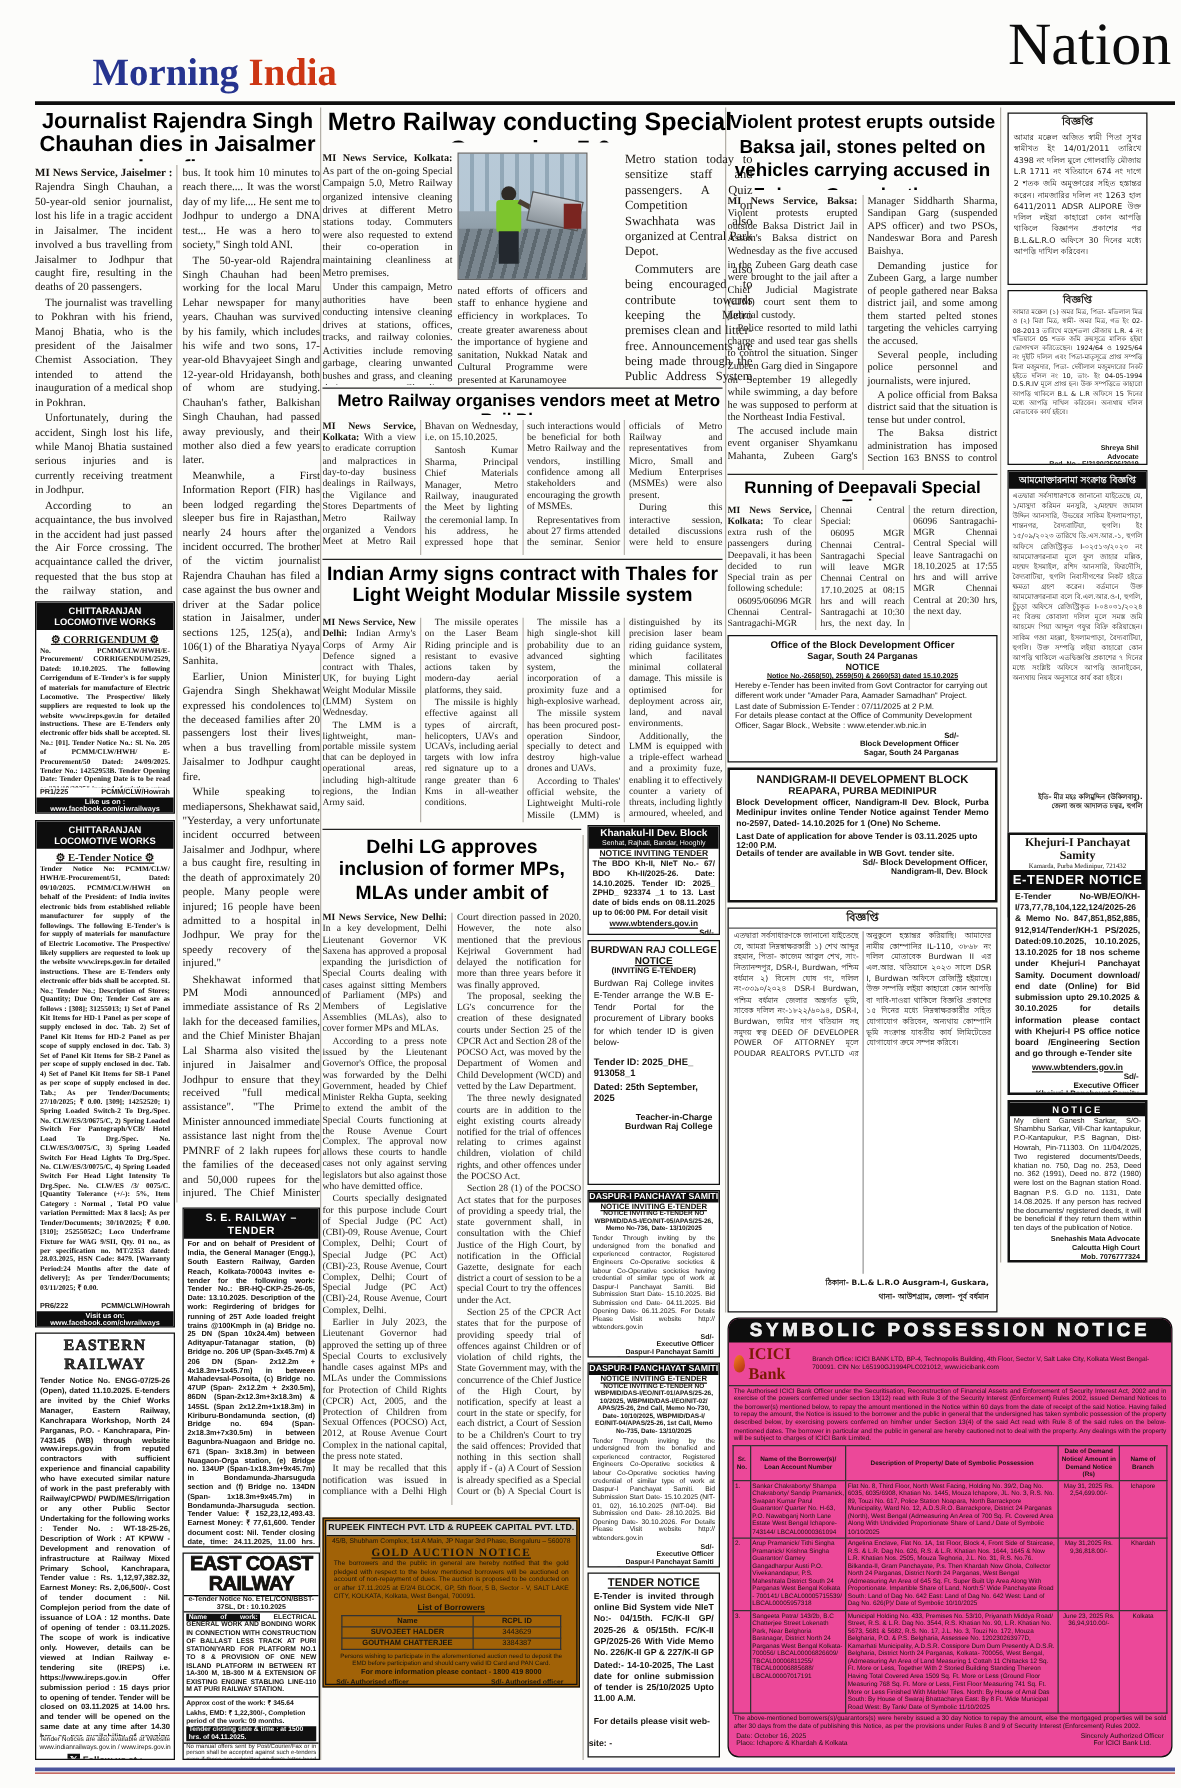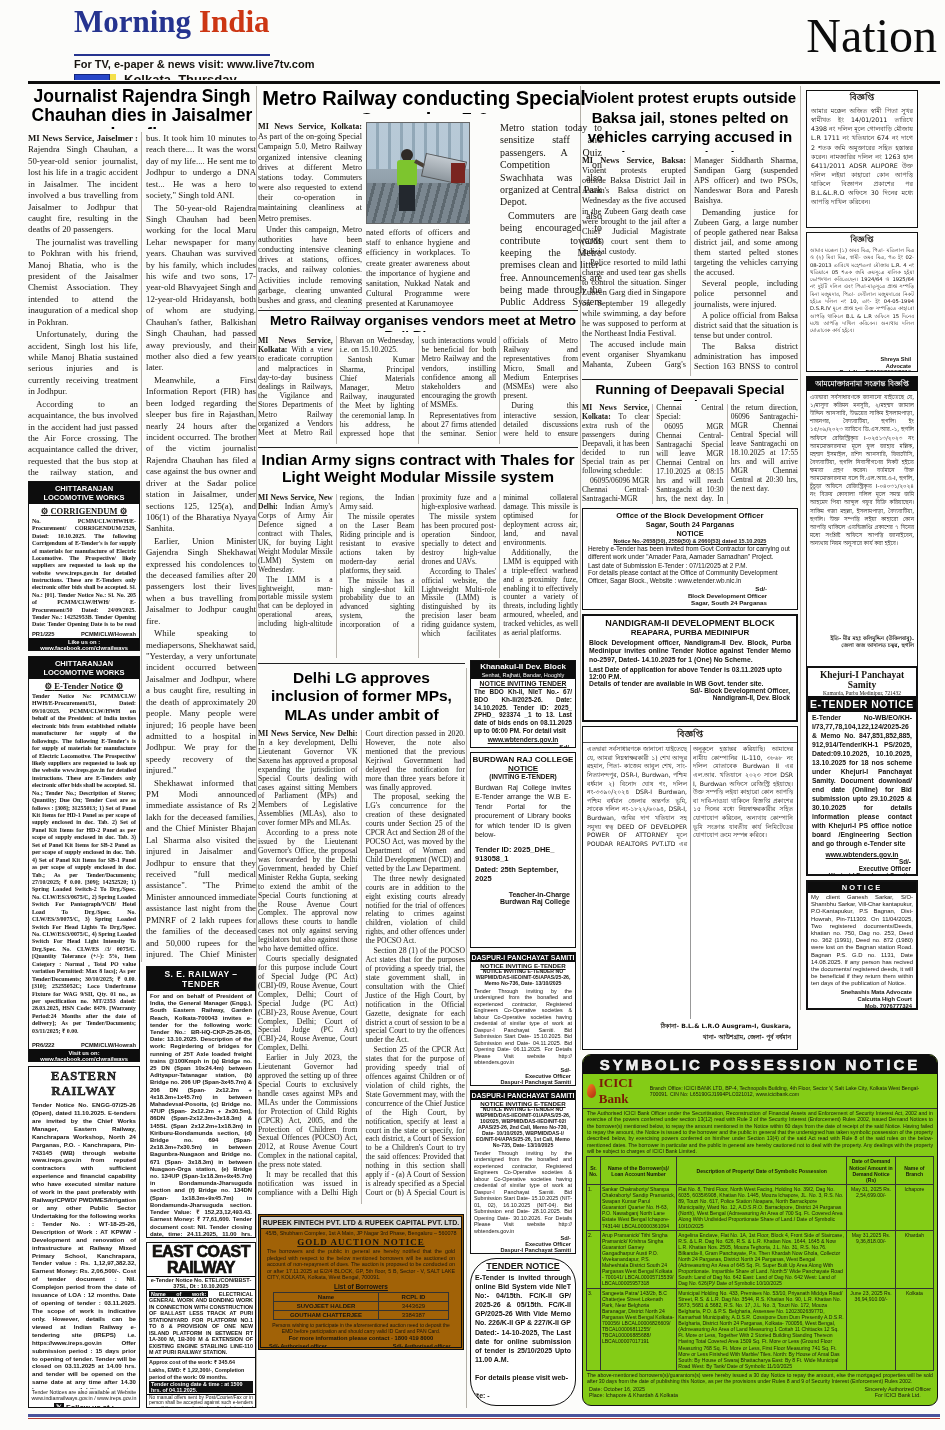--- a/index.html
+++ b/index.html
@@ -21,21 +21,21 @@
   .sans{font-family:"Liberation Sans",sans-serif;}
   .ctr{text-align:center;}
   .jus{text-align:justify;}
   .b{font-weight:700;}
   .u{text-decoration:underline;}
   .beng{font-family:"DejaVu Sans",sans-serif;}
   .sig{text-align:right;font-weight:700;}
   table{border-collapse:collapse;}
   .gridtab,.gridtab td,.gridtab th{border:0.5px solid #333;}
   .chip{background:#111;color:#fff;padding:0 2px;}
-  .masthead-line{border-bottom:2.5px solid #26348f;display:inline-block;padding-bottom:17px;}
+  .masthead-line{border-bottom:2.5px solid #26348f;display:inline-block;padding-bottom:17px;margin-top:36px;}
 </style>
 </head>
 <body>
 
 <div class="page">
 
   <div class="abs" style="left:74px;top:6px;width:400px;height:74px;">
     <div class="masthead-line" style="font-family:'Liberation Serif',serif;font-weight:700;font-size:31px;line-height:1;">
       <span style="color:#26348f;">Morning</span>
       <span style="color:#cc3613;">India</span>
@@ -169,20 +169,21 @@
   <div class="hrule" style="left:258px;top:447px;width:320px;"></div>
 
   <div class="abs hl" style="left:258px;top:452px;width:320px;height:38px;font-size:15.5px;">
     <div>Indian Army signs contract with Thales for</div>
     <div>Light Weight Modular Missile system</div>
   </div>
   <div class="abs bodytxt cols4" style="left:258px;top:494px;width:320px;height:164px;font-size:7.6px;line-height:1.18;">
       <p><b>MI News Service, New Delhi:</b> Indian Army's Corps of Army Air Defence signed a contract with Thales, UK, for buying Light Weight Modular Missile (LMM) System on Wednesday.</p>
       <p>The LMM is a lightweight, man-portable missile system that can be deployed in operational areas, including high-altitude regions, the Indian Army said.</p>
       <p>The missile operates on the Laser Beam Riding principle and is resistant to evasive actions taken by modern-day aerial platforms, they said.</p>
+      <p>The missile is highly effective against all types of aircraft, helicopters, UAVs and UCAVs, including aerial targets with low infra red signature up to a range greater than 6 Kms in all-weather conditions.</p>
       <p>The missile has a high single-shot kill probability due to an advanced sighting system, the incorporation of a proximity fuze and a high-explosive warhead.</p>
       <p>The missile system has been procured post-operation Sindoor, specially to detect and destroy high-value drones and UAVs.</p>
       <p>According to Thales' official website, the Lightweight Multi-role Missile (LMM) is distinguished by its precision laser beam riding guidance system, which facilitates minimal collateral damage. This missile is optimised for deployment across air, land, and naval environments.</p>
       <p>Additionally, the LMM is equipped with a triple-effect warhead and a proximity fuze, enabling it to effectively counter a variety of threats, including lightly armoured, wheeled, and tracked vehicles, as well as aerial platforms.</p>
     </div>
   <div class="hrule" style="left:258px;top:663px;width:207px;"></div>
 
   <div class="abs hl" style="left:258px;top:669px;width:207px;height:56px;font-size:15.5px;line-height:1.18;">Delhi LG approves inclusion of former MPs, MLAs under ambit of designated Special Courts</div>
   <div class="abs bodytxt cols2" style="left:258px;top:730px;width:207px;height:474px;font-size:7.7px;line-height:1.16;">
       <p><b>MI News Service, New Delhi:</b> In a key development, Delhi Lieutenant Governor VK Saxena has approved a proposal expanding the jurisdiction of Special Courts dealing with cases against sitting Members of Parliament (MPs) and Members of Legislative Assemblies (MLAs), also to cover former MPs and MLAs.</p>
@@ -262,21 +263,21 @@
   <div class="abs nbox" style="left:470px;top:1090px;width:106px;height:164px;">
     <div class="bar" style="font-size:7px;padding:1px 0;">DASPUR-I PANCHAYAT SAMITI</div>
     <div class="ctr sans b u" style="font-size:6.2px;">NOTICE INVITING E-TENDER</div>
     <div class="sans b ctr" style="font-size:5.2px;line-height:1.15;padding:0 2px;">NOTICE INVITING E-TENDER NO WBPMID/DAS-I/EO/NIT-01/APAS/25-26, 10/2025, WBPMID/DAS-I/EO/NIT-02/ APAS/25-26, 2nd Call, Memo No-730, Date- 10/10/2025, WBPMID/DAS-I/ EO/NIT-04/APAS/25-26, 1st Call, Memo No-735, Date- 13/10/2025</div>
     <div class="sans jus" style="font-size:5.4px;line-height:1.2;padding:1px 3px;">Tender Through inviting by the undersigned from the bonafied and experienced contractor, Registered Engineers Co-Operative societies &amp; labour Co-Operative societies having credential of similar type of work at Daspur-I Panchayat Samiti. Bid Submission Start Date- 15.10.2025 (NIT-01, 02), 16.10.2025 (NIT-04). Bid Submission end Date- 28.10.2025. Bid Opening Date- 30.10.2026. For Details Please Visit website http:// wbtenders.gov.in</div>
     <div class="sig sans" style="font-size:5.6px;padding-right:4px;">
       <span>Sd/-</span><br><span>Executive Officer</span><br><span>Daspur-I Panchayat Samiti</span><br><span>Daspur :: Paschim Medinipur</span>
     </div>
   </div>
 
-  <div class="abs nbox" style="left:470px;top:1258px;width:106px;height:148px;border-radius:26px;">
+  <div class="abs nbox" style="left:470px;top:1258px;width:106px;height:148px;">
     <div class="ctr sans b u" style="font-size:9px;margin-top:2px;">TENDER NOTICE</div>
     <div class="sans b jus" style="font-size:7px;line-height:1.3;padding:2px 4px;">E-Tender is invited through online Bid System vide NIeT No:- 04/15th. FC/K-II GP/ 2025-26 &amp; 05/15th. FC/K-II GP/2025-26 With Vide Memo No. 226/K-II GP &amp; 227/K-II GP Dated:- 14-10-2025, The Last date for online submission of tender is 25/10/2025 Upto 11.00 A.M.</div>
     <div class="sans b" style="font-size:7px;padding:0 4px;display:inline;">For details please visit web-site: -</div>
     
     
   </div>
 
   <div class="abs hl" style="left:582px;top:88px;width:216px;height:64px;font-size:15px;line-height:1.3;">Violent protest erupts outside Baksa jail, stones pelted on vehicles carrying accused in Zubeen Garg death case</div>
   <div class="abs bodytxt cols2" style="left:582px;top:156px;width:216px;height:220px;font-size:8.3px;line-height:1.22;">
       <p><b>MI News Service, Baksa:</b> Violent protests erupted outside Baksa District Jail in Assam's Baksa district on Wednesday as the five accused in the Zubeen Garg death case were brought to the jail after a Chief Judicial Magistrate (CJM) court sent them to judicial custody.</p>
@@ -361,21 +362,21 @@
   </div>
 
   <div class="abs dbox" style="left:806px;top:880px;width:112px;height:130px;">
     <div class="bar" style="font-size:7.5px;padding:1px 0;letter-spacing:2px;">NOTICE</div>
     <div class="sans jus" style="font-size:5.9px;line-height:1.22;padding:1px 3px;">My client Ganesh Sarkar, S/O-Shambhu Sarkar, Vill-Char kantapukur, P.O-Kantapukur, P.S Bagnan, Dist-Howrah, Pin-711303. On 11/04/2025, Two registered documents/Deeds, khatian no. 750, Dag no. 253, Deed no. 362 (1991), Deed no. 872 (1980) were lost on the Bagnan station Road. Bagnan P.S. G.D no. 1131, Date 14.08.2025. If any person has recived the documents/ registered deeds, it will be beneficial if they return them within ten days of the publication of Notice.</div>
     <div class="sig sans" style="font-size:5.8px;padding-right:4px;line-height:1.2;">
       <span>Snehashis Mata Advocate</span><br><span>Calcutta High Court</span><br><span>Mob. 7076777324</span>
     </div>
   </div>
 
-  <div class="abs" style="left:582px;top:1054px;width:356px;height:352px;border:1.5px solid #111;border-radius:9px;background:#84cc16;">
+  <div class="abs" style="left:582px;top:1054px;width:356px;height:352px;border:1.5px solid #111;border-radius:9px;background:#ec4899;">
     <div class="bar" style="font-size:15px;letter-spacing:3px;padding:1px 0;border-radius:7px 7px 0 0;-webkit-text-stroke:0.5px #fff;color:#eee;">SYMBOLIC POSSESSION NOTICE</div>
     <div style="display:flex;align-items:center;border-bottom:0.5px solid #333;padding:1px 4px;">
       <span style="width:13px;height:14px;background:linear-gradient(135deg,#f58220,#b02a12);border-radius:50% 50% 50% 50%/60% 60% 40% 40%;display:inline-block;margin-right:3px;"></span>
       <span class="b" style="font-size:13px;color:#7a1a05;font-family:'Liberation Serif',serif;">ICICI Bank</span>
       <span class="sans" style="font-size:5.2px;line-height:1.2;margin-left:6px;">Branch Office: ICICI BANK LTD, BP-4, Technopolis Building, 4th Floor, Sector V, Salt Lake City, Kolkata West Bengal- 700091. CIN No: L65190GJ1994PLC021012, www.icicibank.com</span>
     </div>
     <div class="sans jus" style="font-size:5.2px;line-height:1.22;padding:1px 4px;">The Authorised ICICI Bank Officer under the Securitisation, Reconstruction of Financial Assets and Enforcement of Security Interest Act, 2002 and in exercise of the powers conferred under section 13(12) read with Rule 3 of the Security Interest (Enforcement) Rules 2002, issued Demand Notices to the borrower(s) mentioned below, to repay the amount mentioned in the Notice within 60 days from the date of receipt of the said Notice. Having failed to repay the amount, the Notice is issued to the borrower and the public in general that the undersigned has taken symbolic possession of the property described below, by exercising powers conferred on him/her under Section 13(4) of the said Act read with Rule 8 of the said rules on the below-mentioned dates. The borrower in particular and the public in general are hereby cautioned not to deal with the property. Any dealings with the property will be subject to charges of ICICI Bank Limited.</div>
     <table class="gridtab sans" style="width:348px;margin:1px auto;font-size:5.1px;line-height:1.2;">
       <tbody>
           <tr class="b">

